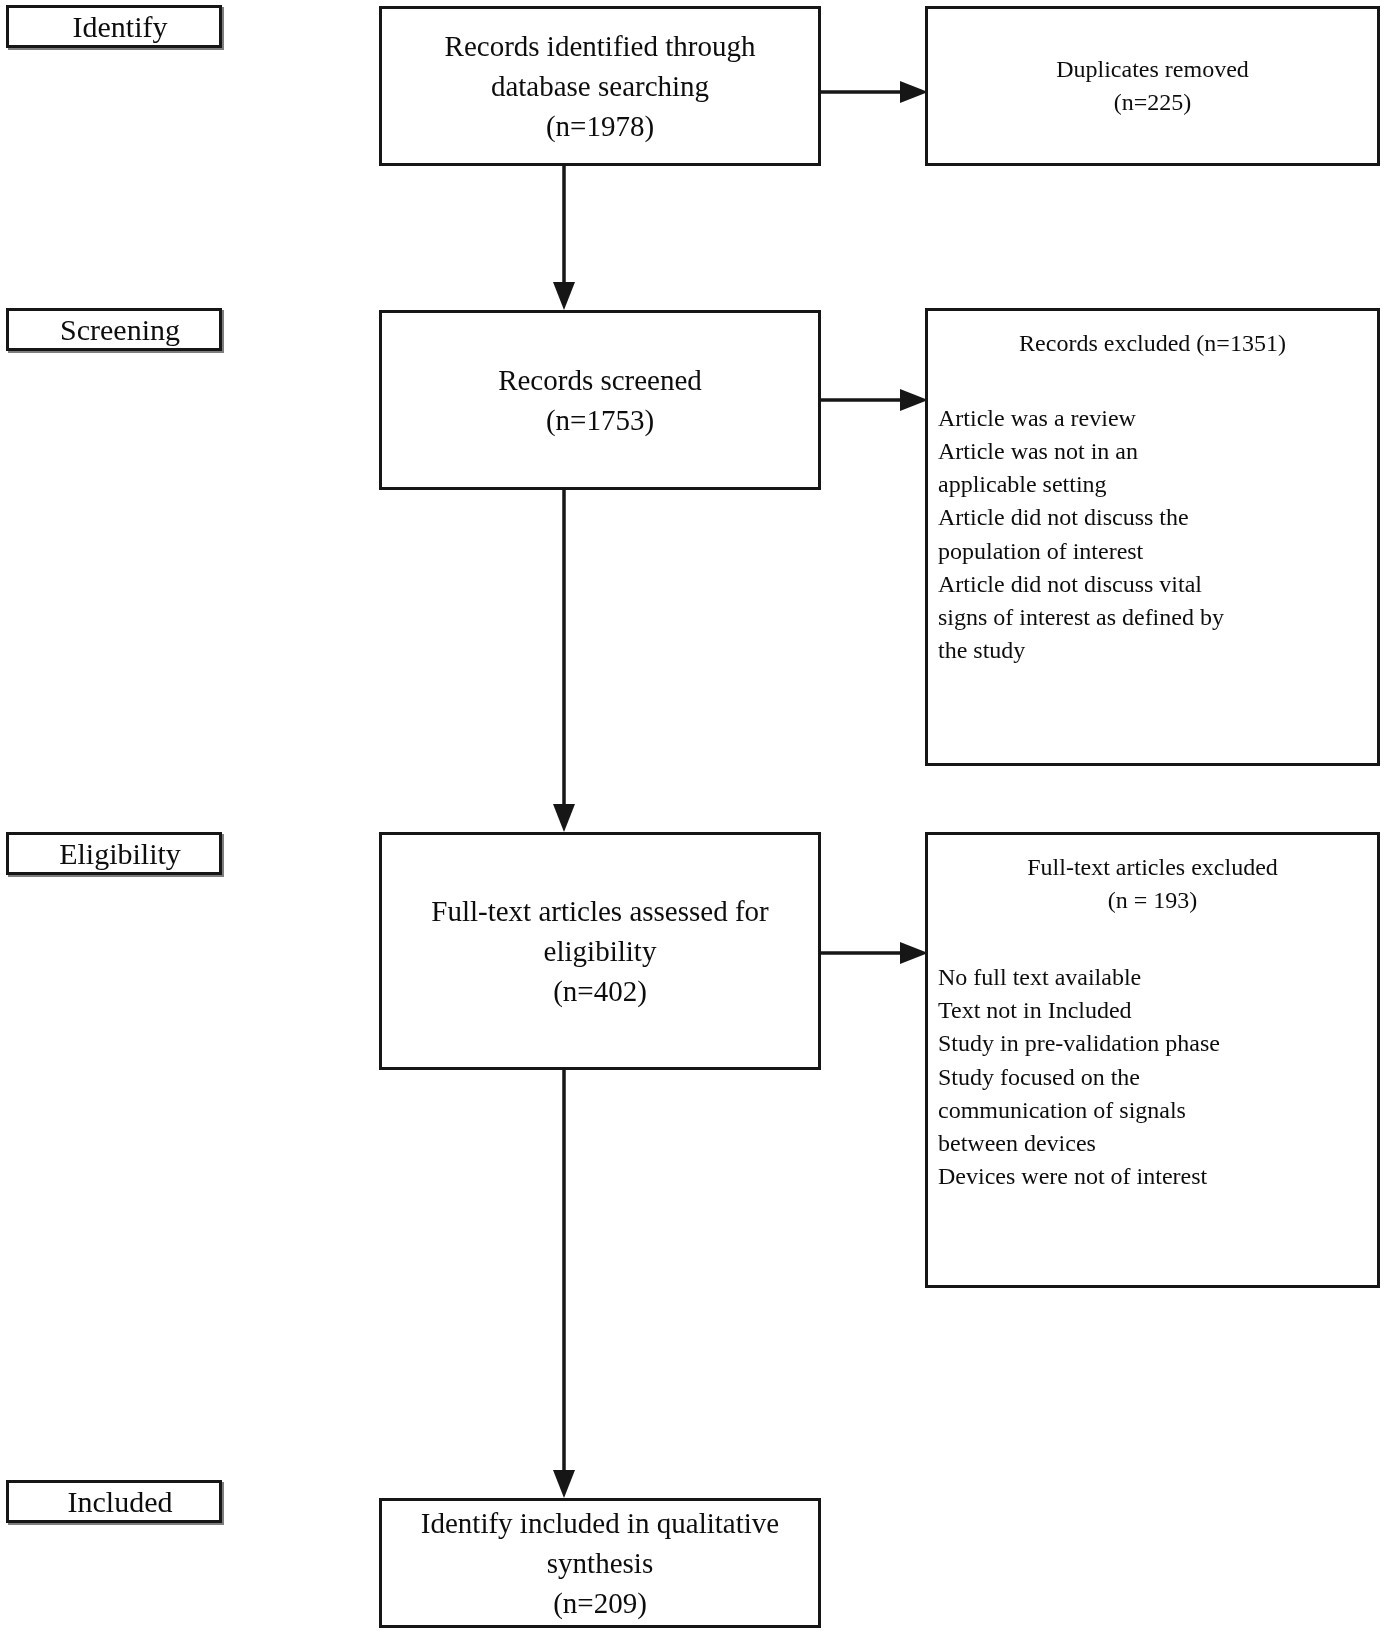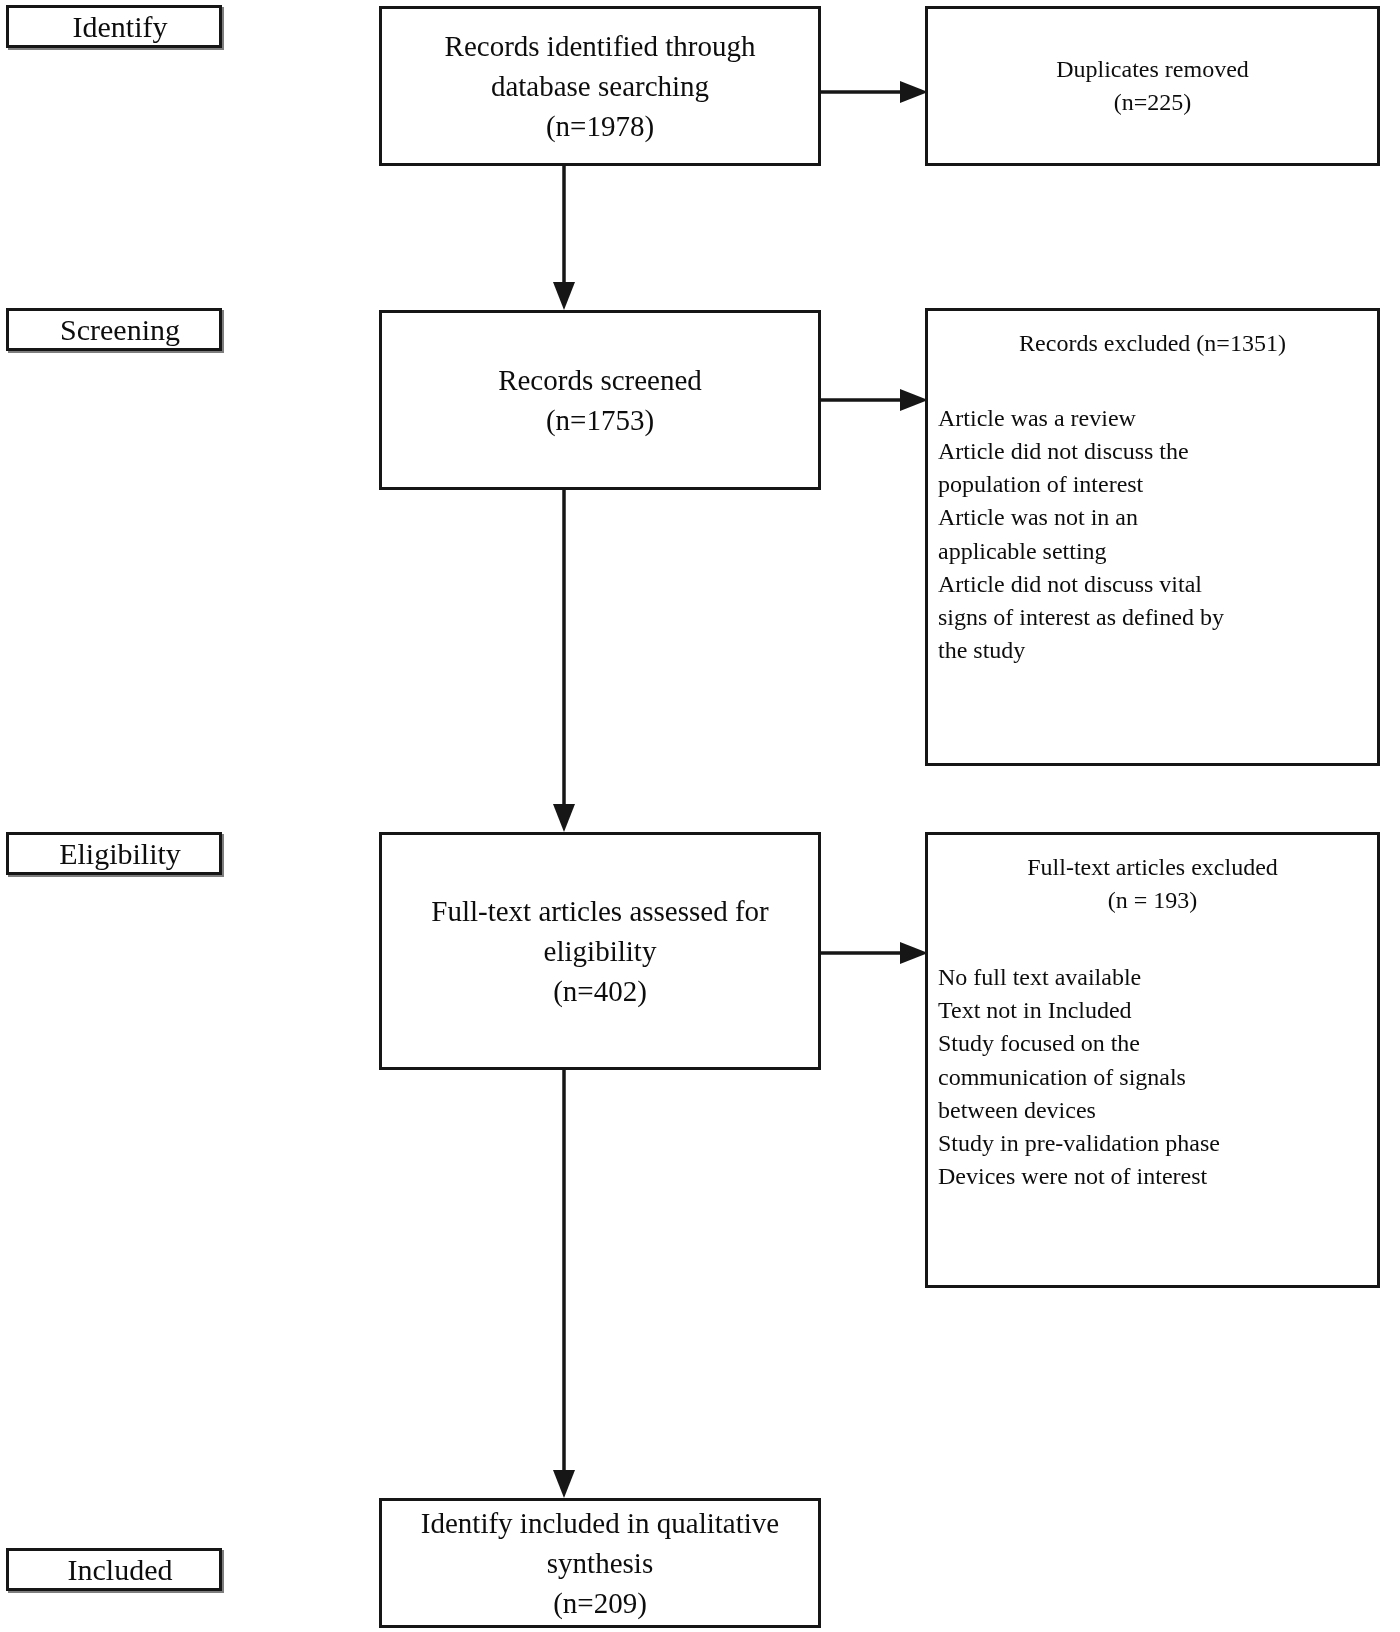--- a/index.html
+++ b/index.html
@@ -77,21 +77,21 @@
 
   <div class="box stage flex-center" style="top:5px">
     <span>Identify</span>
   </div>
   <div class="box stage flex-center" style="top:308px">
     <span>Screening</span>
   </div>
   <div class="box stage flex-center" style="top:832px">
     <span>Eligibility</span>
   </div>
-  <div class="box stage flex-center" style="top:1548px">
+  <div class="box stage flex-center" style="top:1480px">
     <span>Included</span>
   </div>
 
   <div class="box main-box flex-center" style="top:6px; height:160px">
     <div>Records identified through</div>
     <div>database searching</div>
     <div>(n=1978)</div>
   </div>
 
   <div class="box main-box flex-center" style="top:310px; height:180px">
@@ -113,37 +113,37 @@
 
   <div class="box side-box flex-center" style="top:6px; height:160px">
     <div>Duplicates removed</div>
     <div>(n=225)</div>
   </div>
 
   <div class="box side-box side-pad" style="top:308px; height:458px">
     <div class="side-header" style="margin-bottom:42px">Records excluded (n=1351)</div>
     <div class="reasons">
       <div class="reason">Article was a review</div>
+      <div class="reason">Article was not in an
+applicable setting</div>
       <div class="reason">Article did not discuss the
 population of interest</div>
-      <div class="reason">Article was not in an
-applicable setting</div>
       <div class="reason">Article did not discuss vital
 signs of interest as defined by
 the study</div>
     </div>
   </div>
 
   <div class="box side-box side-pad" style="top:832px; height:456px">
     <div class="side-header">Full-text articles excluded</div>
     <div class="side-header" style="margin-bottom:44px">(n = 193)</div>
     <div class="reasons">
       <div class="reason">No full text available</div>
       <div class="reason">Text not in Included</div>
+      <div class="reason">Study in pre-validation phase</div>
       <div class="reason">Study focused on the
 communication of signals
 between devices</div>
-      <div class="reason">Study in pre-validation phase</div>
       <div class="reason">Devices were not of interest</div>
     </div>
   </div>
 
 </div>
 
 </body></html>

